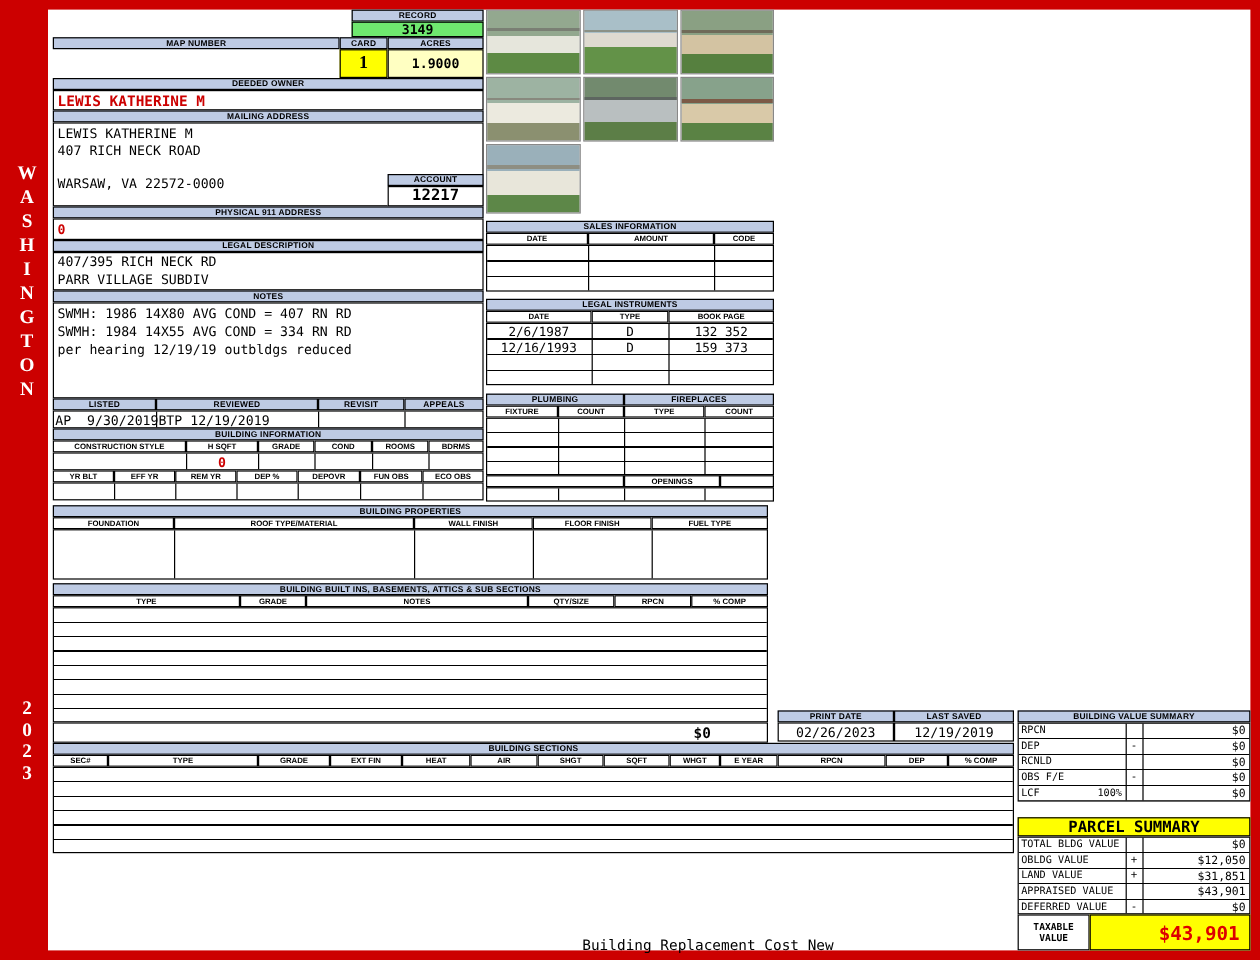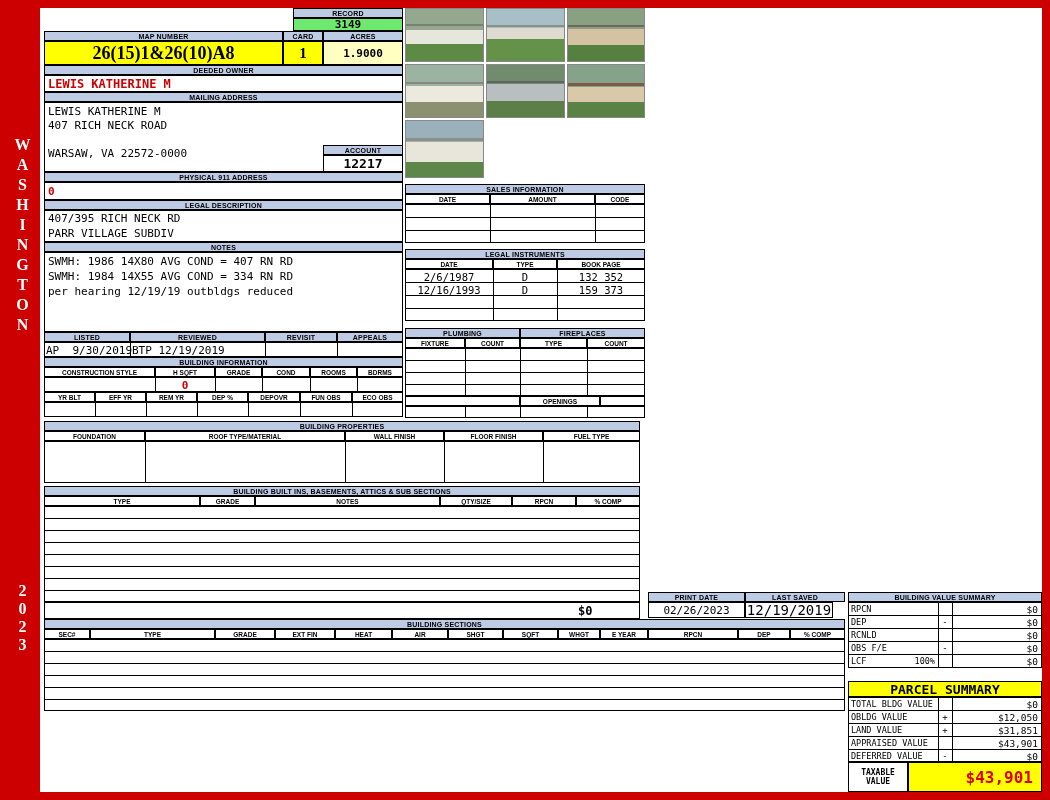--- a/index.html
+++ b/index.html
@@ -42,21 +42,20 @@
   <div class="a vert" style="left:6px;top:128px;width:32px;height:215px">WASHINGTON</div>
   <div class="a vert" style="left:6px;top:578px;width:32px;height:80px;letter-spacing:1px">2023</div>
 
 
   <div class="h" style="left:293px;top:8px;width:110px">RECORD</div>
   <div class="bx m" style="left:293px;top:18px;width:110px;height:13px;background:#6fe86f;font-weight:bold;font-size:11px;display:flex;align-items:center;justify-content:center">3149</div>
 
   <div class="h" style="left:44px;top:31px;width:239px">MAP NUMBER</div>
   <div class="h" style="left:283px;top:31px;width:40px">CARD</div>
   <div class="h" style="left:323px;top:31px;width:80px">ACRES</div>
-  <div class="bx" style="left:44px;top:41px;width:239px;height:24px;background:#ffff00;font-family:'Liberation Serif',serif;font-weight:bold;font-size:18px;display:flex;align-items:center;justify-content:center">26(15)1&amp;26(10)A8</div>
   <div class="bx" style="left:283px;top:41px;width:40px;height:24px;background:#ffff00;font-family:'Liberation Serif',serif;font-weight:bold;font-size:15px;display:flex;align-items:center;justify-content:center">1</div>
   <div class="bx m" style="left:323px;top:41px;width:80px;height:24px;background:#ffffc2;font-weight:bold;font-size:11px;display:flex;align-items:center;justify-content:center">1.9000</div>
 
   <div class="h" style="left:44px;top:65px;width:359px">DEEDED OWNER</div>
   <div class="bx m" style="left:44px;top:75px;width:359px;height:17px;color:#cc0000;font-weight:bold;font-size:12px;display:flex;align-items:center;padding-left:3px">LEWIS KATHERINE M</div>
 
   <div class="h" style="left:44px;top:92px;width:359px">MAILING ADDRESS</div>
   <div class="bx" style="left:44px;top:102px;width:359px;height:70px"></div>
   <div class="t" style="left:48px;top:105px">LEWIS KATHERINE M</div>
   <div class="t" style="left:48px;top:119px">407 RICH NECK ROAD</div>
@@ -150,20 +149,21 @@
   <div class="ch" style="left:392px;top:629px;width:56px">AIR</div>
   <div class="ch" style="left:448px;top:629px;width:55px">SHGT</div>
   <div class="ch" style="left:503px;top:629px;width:55px">SQFT</div>
   <div class="ch" style="left:558px;top:629px;width:42px">WHGT</div>
   <div class="ch" style="left:600px;top:629px;width:48px">E YEAR</div>
   <div class="ch" style="left:648px;top:629px;width:90px">RPCN</div>
   <div class="ch" style="left:738px;top:629px;width:52px">DEP</div>
   <div class="ch" style="left:790px;top:629px;width:55px">% COMP</div>
   <div class="bx rows12" style="left:44px;top:639px;width:801px;height:72px"></div>
 
+  <div class="t" style="left:140px;top:781px;width:900px;text-align:center;font-size:12px">Building Replacement Cost New</div>
 
   <div class="photo ph1" style="left:405px;top:8px"></div>
   <div class="photo ph2" style="left:486px;top:8px"></div>
   <div class="photo ph3" style="left:567px;top:8px;width:78px"></div>
   <div class="photo ph4" style="left:405px;top:64px"></div>
   <div class="photo ph5" style="left:486px;top:64px"></div>
   <div class="photo ph6" style="left:567px;top:64px;width:78px"></div>
   <div class="photo ph7" style="left:405px;top:120px;height:58px"></div>
 
   <div class="h" style="left:405px;top:184px;width:240px">SALES INFORMATION</div>
@@ -202,21 +202,21 @@
   <div class="ch" style="left:520px;top:396px;width:80px">OPENINGS</div>
   <div class="bx" style="left:600px;top:396px;width:45px;height:10px"></div>
   <div class="bx rows12" style="left:405px;top:406px;width:240px;height:12px"></div>
   <div class="vl" style="left:465px;top:407px;height:10px"></div>
   <div class="vl" style="left:520px;top:407px;height:10px"></div>
   <div class="vl" style="left:587px;top:407px;height:10px"></div>
 
   <div class="h" style="left:648px;top:592px;width:97px">PRINT DATE</div>
   <div class="h" style="left:745px;top:592px;width:100px">LAST SAVED</div>
   <div class="bx m" style="left:648px;top:602px;width:97px;height:16px;font-size:11px;display:flex;align-items:center;justify-content:center">02/26/2023</div>
-  <div class="bx m" style="left:745px;top:602px;width:88px;height:16px;font-size:14px;display:flex;align-items:center;justify-content:center">12/19/2019</div>
+  <div class="bx m" style="left:745px;top:602px;width:100px;height:16px;font-size:11px;display:flex;align-items:center;justify-content:center">12/19/2019</div>
 
   <div class="h" style="left:848px;top:592px;width:194px">BUILDING VALUE SUMMARY</div>
   <div class="bx rows13" style="left:848px;top:602px;width:194px;height:66px"></div>
   <div class="vl" style="left:938px;top:603px;height:64px"></div>
   <div class="vl" style="left:952px;top:603px;height:64px"></div>
   <div class="tl" style="left:851px;top:604px">RPCN</div>
   <div class="tv" style="left:954px;top:604px;width:84px">$0</div>
   <div class="tl" style="left:851px;top:617px">DEP</div>
   <div class="to" style="left:939px;top:617px;width:12px">-</div>
   <div class="tv" style="left:954px;top:617px;width:84px">$0</div>

